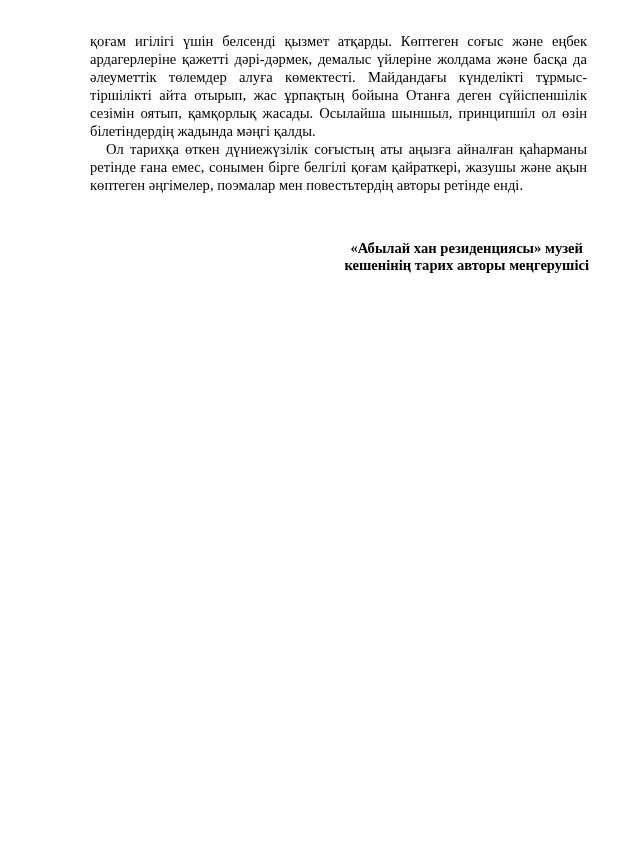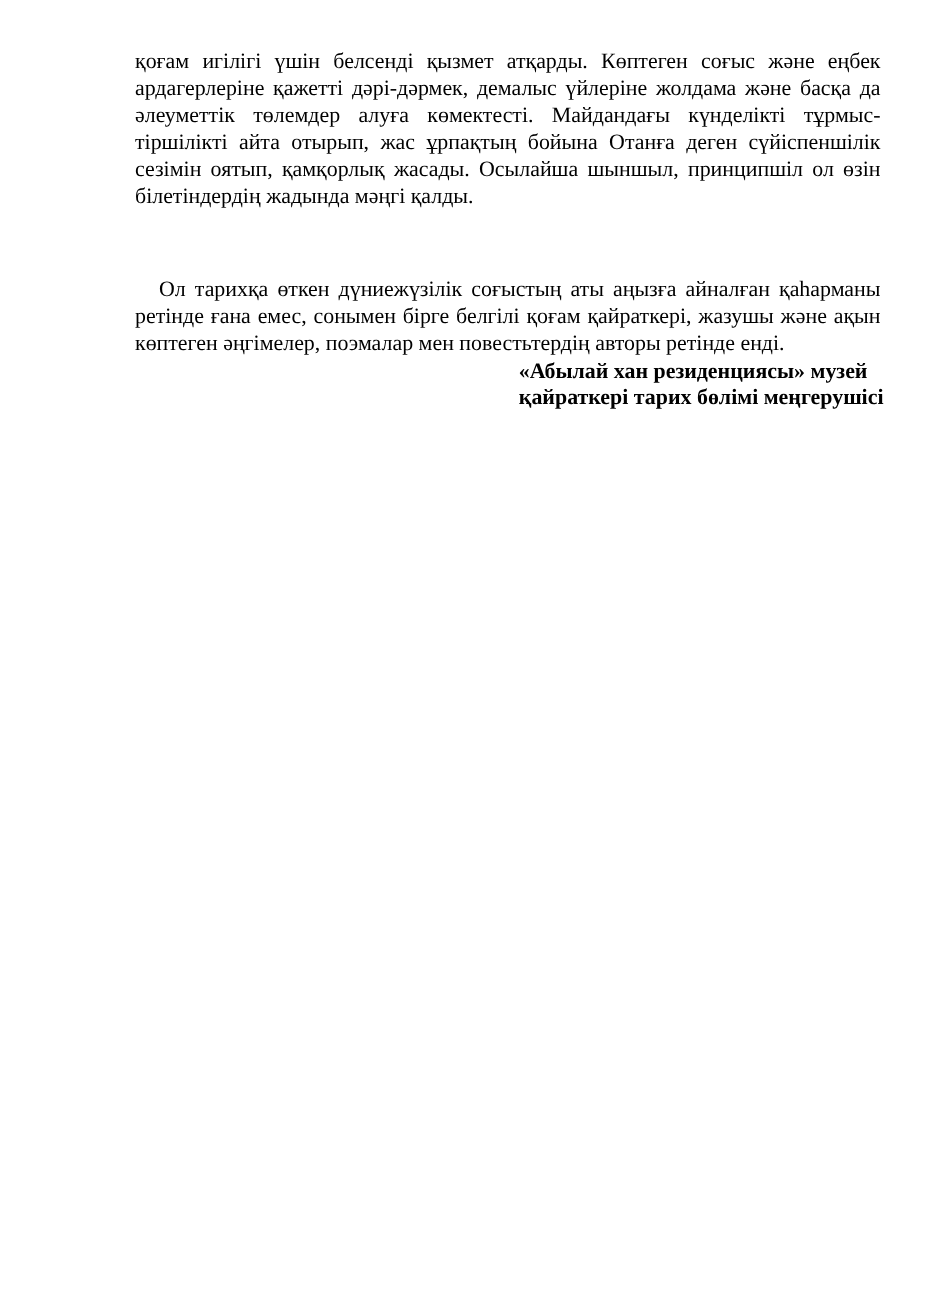--- a/index.html
+++ b/index.html
@@ -29,41 +29,40 @@
       width: 497px;
       font-size: 14.6px;
       line-height: 18px;
       text-align: justify;
     }
     .body-text p {
       margin: 0;
     }
     .body-text p.indent {
       text-indent: 16px;
-      margin-top: 44px;
     }
     .signature {
       position: absolute;
       right: 41px;
       top: 240px;
-      text-align: left;
+      text-align: center;
       font-weight: bold;
       font-size: 14.6px;
       line-height: 17px;
     }
     .signature div {
       white-space: nowrap;
     }
   </style>
 </head>
 <body>
 
 <div class="page">
   <div class="body-text">
     <p>қоғам игілігі үшін белсенді қызмет атқарды. Көптеген соғыс және еңбек ардагерлеріне қажетті дәрі-дәрмек, демалыс үйлеріне жолдама және басқа да әлеуметтік төлемдер алуға көмектесті. Майдандағы күнделікті тұрмыс-тіршілікті айта отырып, жас ұрпақтың бойына Отанға деген сүйіспеншілік сезімін оятып, қамқорлық жасады. Осылайша шыншыл, принципшіл ол өзін білетіндердің жадында мәңгі қалды.</p>
     <p class="indent">Ол тарихқа өткен дүниежүзілік соғыстың аты аңызға айналған қаһарманы ретінде ғана емес, сонымен бірге белгілі қоғам қайраткері, жазушы және ақын көптеген әңгімелер, поэмалар мен повестьтердің авторы ретінде енді.</p>
   </div>
 
   <div class="signature">
     <div>«Абылай хан резиденциясы» музей</div>
-    <div>қайраткері тарих бөлімі меңгерушісі</div>
+    <div>кешенінің тарих авторы меңгерушісі</div>
   </div>
 </div>
 
 </body></html>

